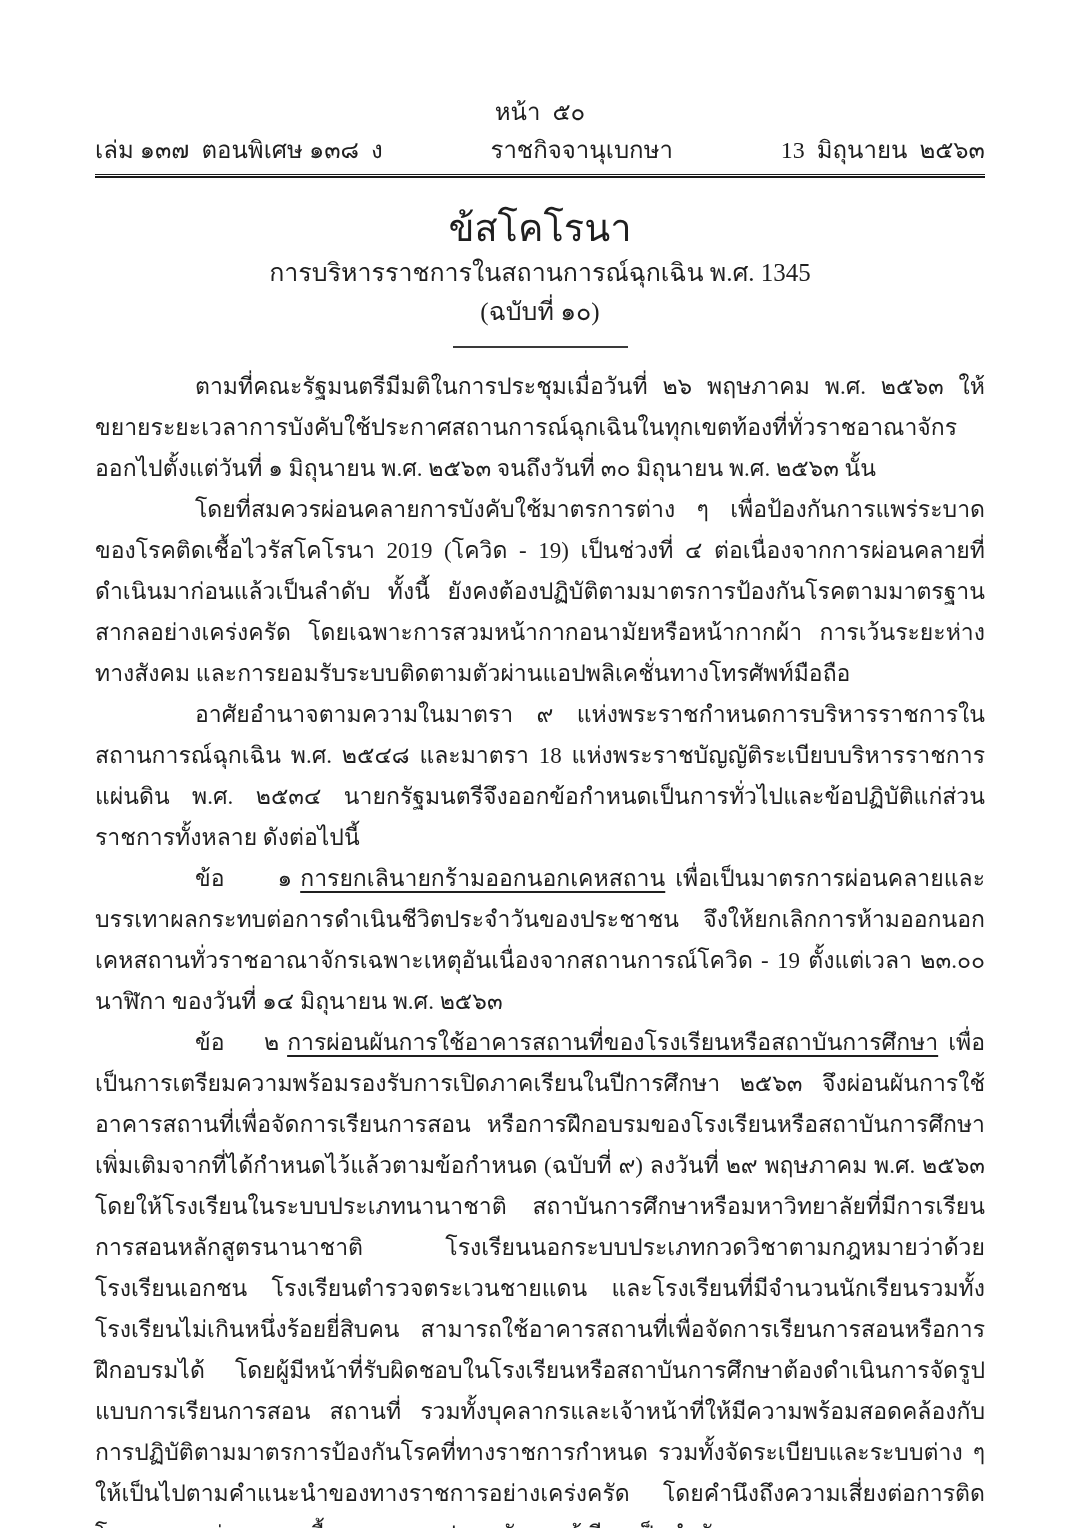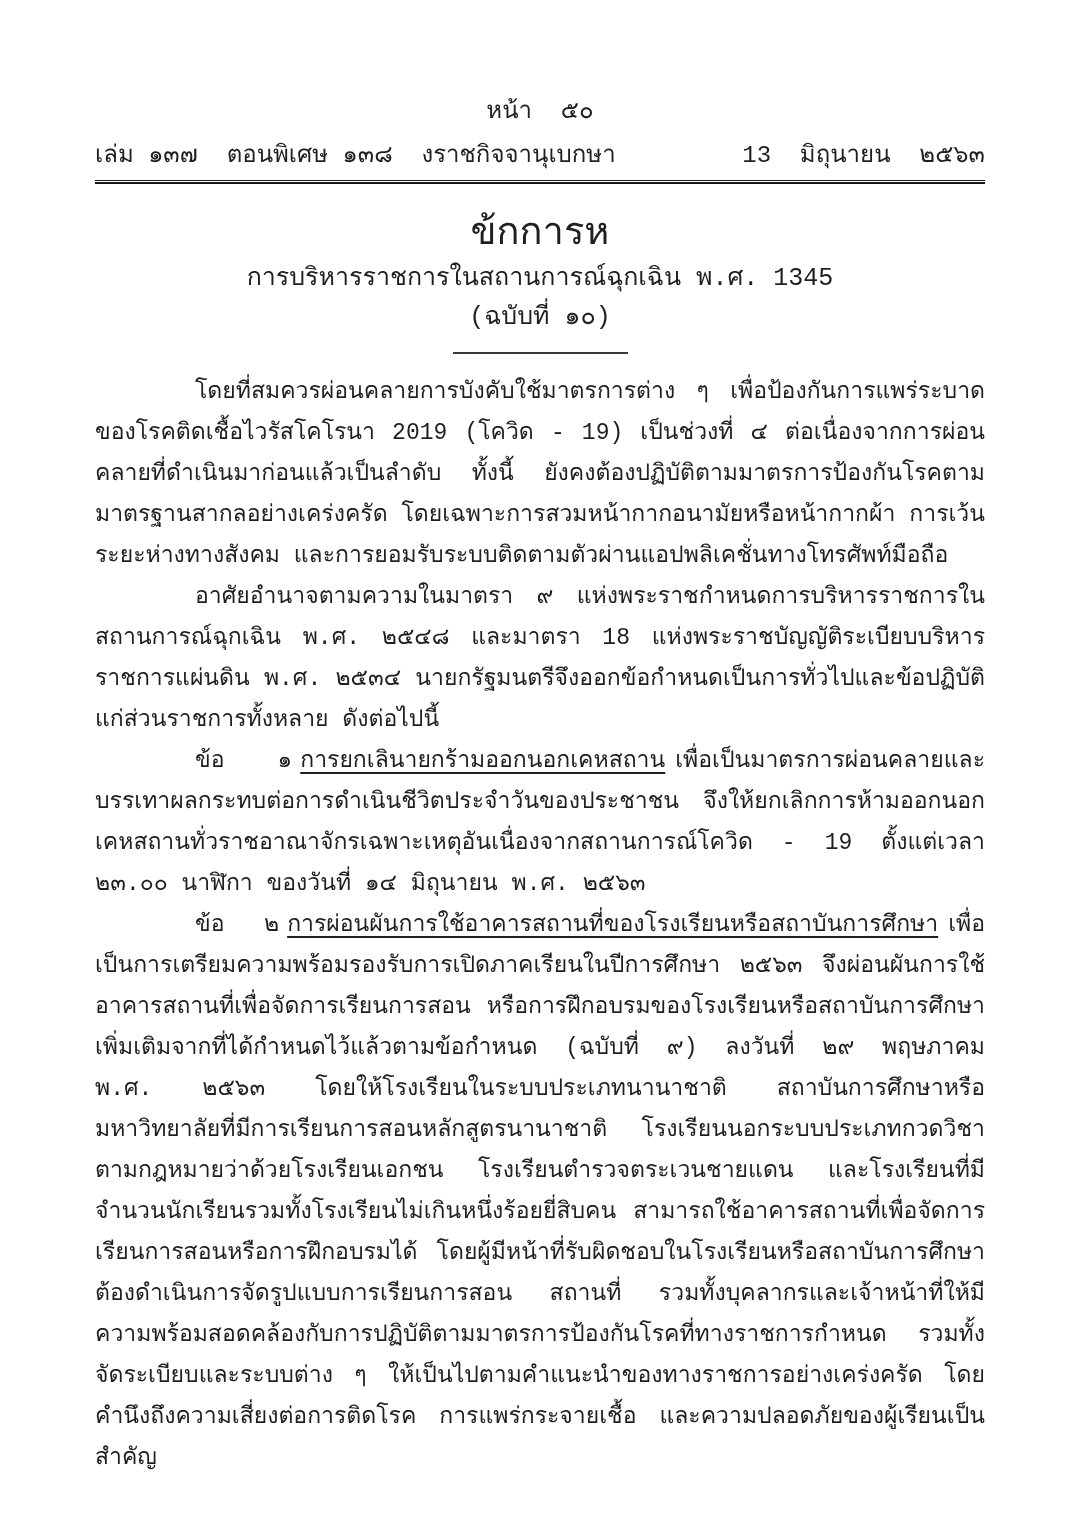--- a/index.html
+++ b/index.html
@@ -3,43 +3,43 @@
 <meta charset="utf-8">
 <style>
   html, body { margin: 0; padding: 0; background: #ffffff; }
   .page {
     position: relative;
     width: 1080px;
     height: 1528px;
     margin: 0 auto;
     background: #ffffff;
     color: #1f1f1f;
-    font-family: Liberation Mono, monospace;
+    font-family: Liberation Serif, serif;
     box-sizing: border-box;
     padding: 96px 95px 40px 95px;
     overflow: hidden;
   }
   
   .hdr-page-label {
     text-align: center;
     font-size: 24px;
     line-height: 32px;
     white-space: pre-wrap;
   }
   .hdr-row {
     display: flex;
     justify-content: space-between;
     align-items: baseline;
     font-size: 24px;
     line-height: 32px;
-    margin-top: 12px;
+    margin-top: 6px;
     white-space: pre-wrap;
   }
   .hdr-row .left  { text-align: left; }
-  .hdr-row .mid   { flex: 1; }
+  .hdr-row .mid   { text-align: center; flex: 1; }
   .hdr-row .right { text-align: right; }
   .hdr-rule {
     margin-top: 8px;
     height: 0;
     border-top: 1px solid #1a1a1a;
     border-bottom: 2px solid #1a1a1a;
     padding-top: 1px;
   }
   
   .title-main {
@@ -88,28 +88,29 @@
   <div class="hdr-page-label">หน้า  ๕๐</div>
 
   <div class="hdr-row">
     <span class="left">เล่ม ๑๓๗  ตอนพิเศษ ๑๓๘  ง</span>
     <span class="mid">ราชกิจจานุเบกษา</span>
     <span class="right">13  มิถุนายน  ๒๕๖๓</span>
   </div>
 
   <div class="hdr-rule"></div>
 
-  <div class="title-main">ข้กการห</div>
+  <div class="title-main">ข้สโคโรนา</div>
   <div class="title-sub">การบริหารราชการในสถานการณ์ฉุกเฉิน พ.ศ. 1345</div>
   <div class="title-sub">(ฉบับที่ ๑๐)</div>
 
   <div class="title-divider"></div>
 
   <div class="body-text">
 
+    <p>ตามที่คณะรัฐมนตรีมีมติในการประชุมเมื่อวันที่ ๒๖ พฤษภาคม พ.ศ. ๒๕๖๓ ให้ขยายระยะเวลาการบังคับใช้ประกาศสถานการณ์ฉุกเฉินในทุกเขตท้องที่ทั่วราชอาณาจักรออกไปตั้งแต่วันที่ ๑ มิถุนายน พ.ศ. ๒๕๖๓ จนถึงวันที่ ๓๐ มิถุนายน พ.ศ. ๒๕๖๓ นั้น</p>
 
     <p>โดยที่สมควรผ่อนคลายการบังคับใช้มาตรการต่าง ๆ เพื่อป้องกันการแพร่ระบาดของโรคติดเชื้อไวรัสโคโรนา 2019 (โควิด - 19) เป็นช่วงที่ ๔ ต่อเนื่องจากการผ่อนคลายที่ดำเนินมาก่อนแล้วเป็นลำดับ ทั้งนี้ ยังคงต้องปฏิบัติตามมาตรการป้องกันโรคตามมาตรฐานสากลอย่างเคร่งครัด โดยเฉพาะการสวมหน้ากากอนามัยหรือหน้ากากผ้า การเว้นระยะห่างทางสังคม และการยอมรับระบบติดตามตัวผ่านแอปพลิเคชั่นทางโทรศัพท์มือถือ</p>
 
     <p>อาศัยอำนาจตามความในมาตรา ๙ แห่งพระราชกำหนดการบริหารราชการในสถานการณ์ฉุกเฉิน พ.ศ. ๒๕๔๘ และมาตรา 18 แห่งพระราชบัญญัติระเบียบบริหารราชการแผ่นดิน พ.ศ. ๒๕๓๔ นายกรัฐมนตรีจึงออกข้อกำหนดเป็นการทั่วไปและข้อปฏิบัติแก่ส่วนราชการทั้งหลาย ดังต่อไปนี้</p>
 
     <p><span class="clause-label">ข้อ ๑</span><span class="clause-heading">การยกเลินายกร้ามออกนอกเคหสถาน</span><span>เพื่อเป็นมาตรการผ่อนคลายและบรรเทาผลกระทบต่อการดำเนินชีวิตประจำวันของประชาชน จึงให้ยกเลิกการห้ามออกนอกเคหสถานทั่วราชอาณาจักรเฉพาะเหตุอันเนื่องจากสถานการณ์โควิด - 19 ตั้งแต่เวลา ๒๓.๐๐ นาฬิกา ของวันที่ ๑๔ มิถุนายน พ.ศ. ๒๕๖๓</span></p>
 
     <p><span class="clause-label">ข้อ ๒</span><span class="clause-heading">การผ่อนผันการใช้อาคารสถานที่ของโรงเรียนหรือสถาบันการศึกษา</span><span>เพื่อเป็นการเตรียมความพร้อมรองรับการเปิดภาคเรียนในปีการศึกษา ๒๕๖๓ จึงผ่อนผันการใช้อาคารสถานที่เพื่อจัดการเรียนการสอน หรือการฝึกอบรมของโรงเรียนหรือสถาบันการศึกษาเพิ่มเติมจากที่ได้กำหนดไว้แล้วตามข้อกำหนด (ฉบับที่ ๙) ลงวันที่ ๒๙ พฤษภาคม พ.ศ. ๒๕๖๓ โดยให้โรงเรียนในระบบประเภทนานาชาติ สถาบันการศึกษาหรือมหาวิทยาลัยที่มีการเรียนการสอนหลักสูตรนานาชาติ โรงเรียนนอกระบบประเภทกวดวิชาตามกฎหมายว่าด้วยโรงเรียนเอกชน โรงเรียนตำรวจตระเวนชายแดน และโรงเรียนที่มีจำนวนนักเรียนรวมทั้งโรงเรียนไม่เกินหนึ่งร้อยยี่สิบคน สามารถใช้อาคารสถานที่เพื่อจัดการเรียนการสอนหรือการฝึกอบรมได้ โดยผู้มีหน้าที่รับผิดชอบในโรงเรียนหรือสถาบันการศึกษาต้องดำเนินการจัดรูปแบบการเรียนการสอน สถานที่ รวมทั้งบุคลากรและเจ้าหน้าที่ให้มีความพร้อมสอดคล้องกับการปฏิบัติตามมาตรการป้องกันโรคที่ทางราชการกำหนด รวมทั้งจัดระเบียบและระบบต่าง ๆ ให้เป็นไปตามคำแนะนำของทางราชการอย่างเคร่งครัด โดยคำนึงถึงความเสี่ยงต่อการติดโรค การแพร่กระจายเชื้อ และความปลอดภัยของผู้เรียนเป็นสำคัญ</span></p>
 
   </div>

